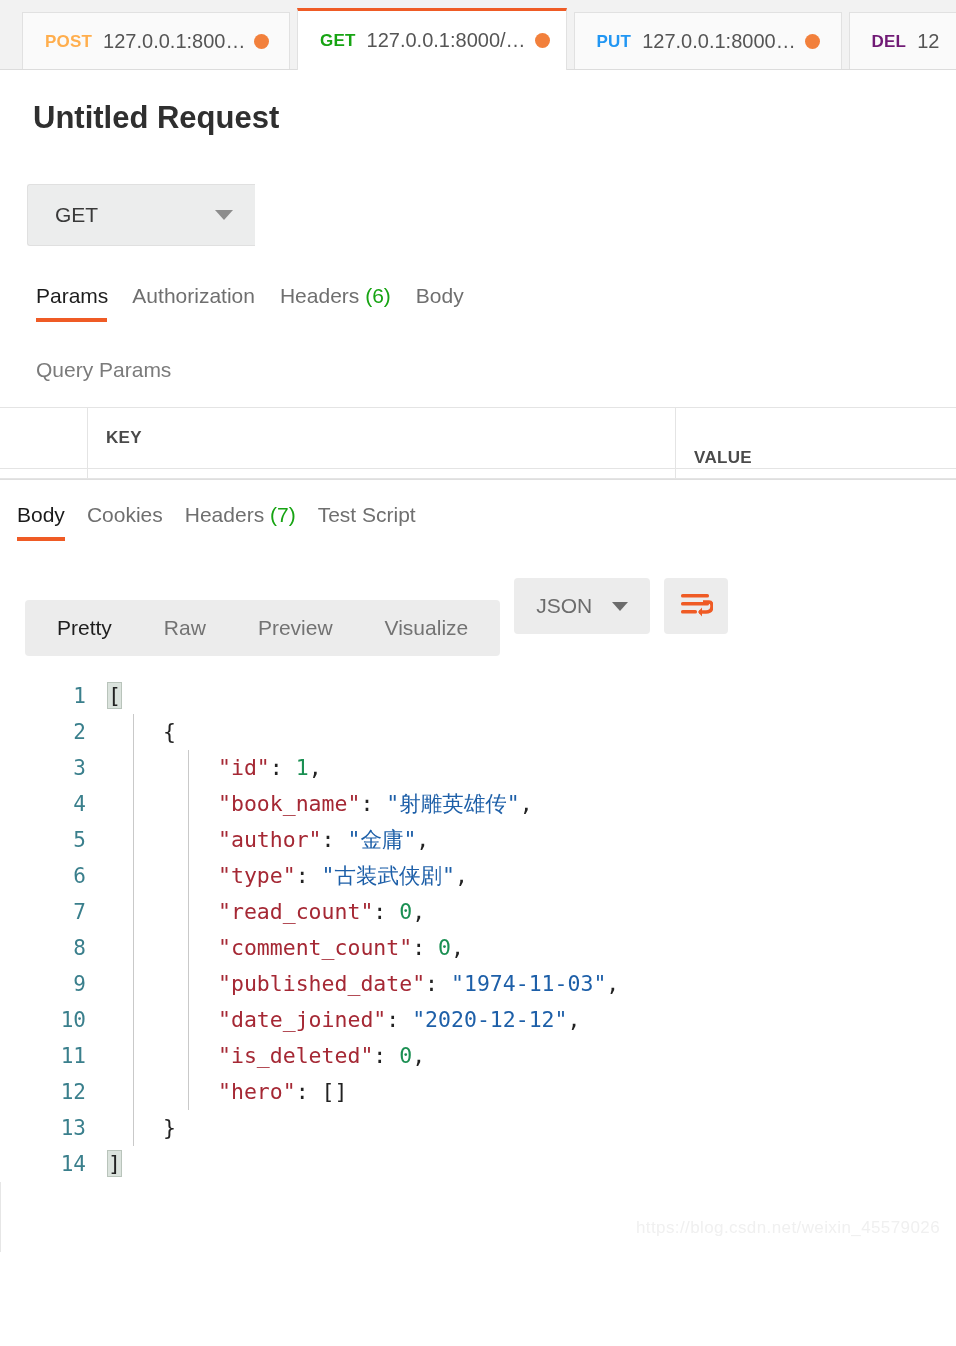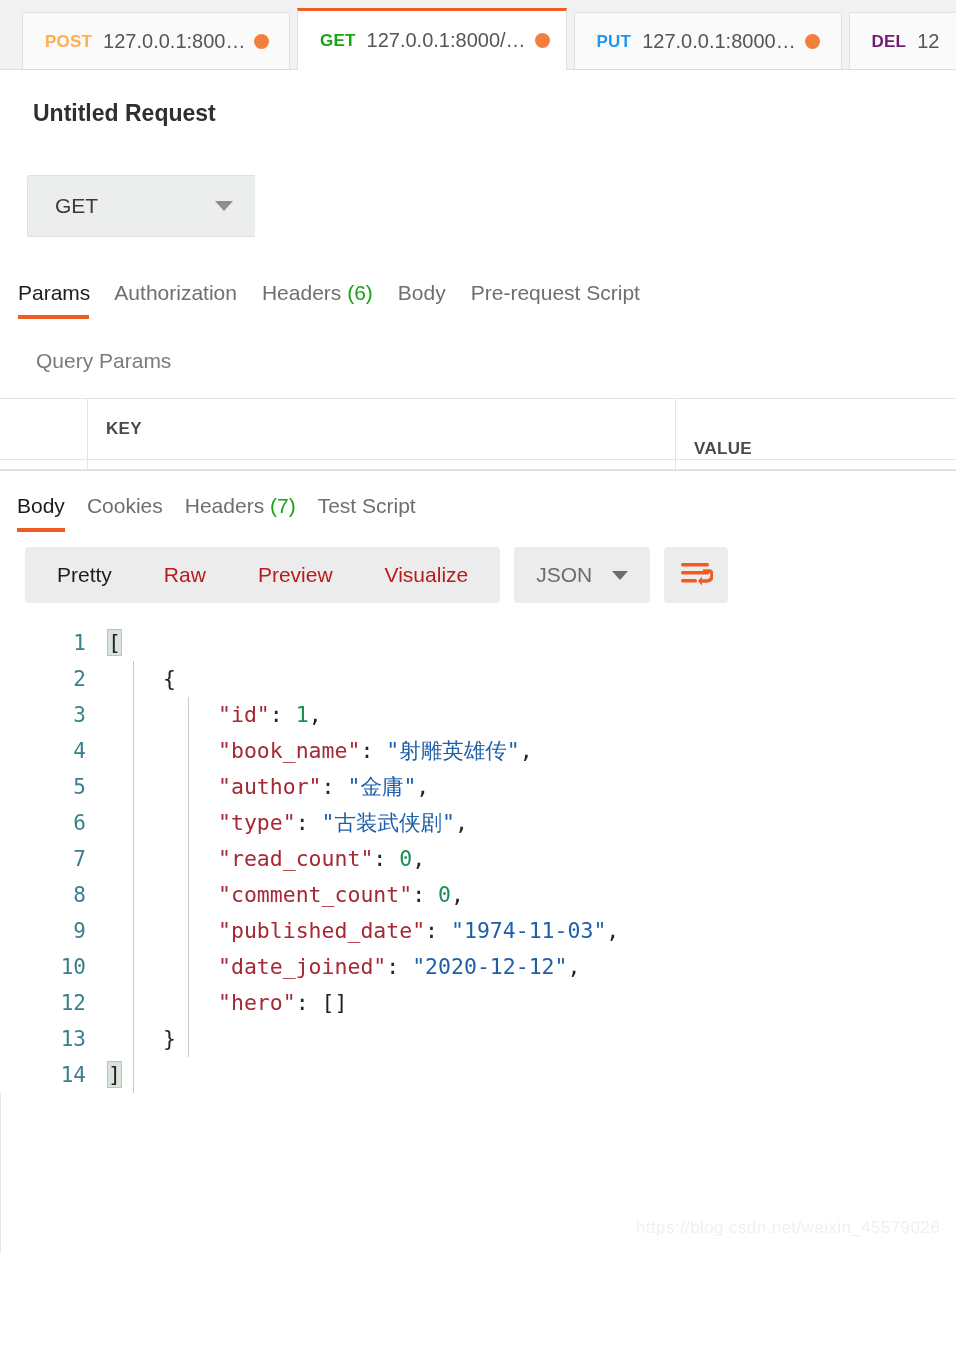--- a/index.html
+++ b/index.html
@@ -68,21 +68,21 @@
   .tab-dot {
     width: 15px; height: 15px; border-radius: 50%;
     background: #f2803c;
     margin-left: 9px;
     flex: 0 0 auto;
   }
 
   
   .req-pane { position: relative; background:#fff; }
   .req-title {
-    font-size: 23px;
+    font-size: 31px;
     color: #2f2f2f;
     font-weight: 600;
     padding: 30px 0 0 33px;
   }
 
   .url-row {
     display: flex;
     align-items: stretch;
     margin: 48px 0 0 27px;
     height: 62px;
@@ -114,23 +114,23 @@
     padding-left: 22px;
     font-size: 21px;
     color: #333;
     overflow: hidden;
     white-space: nowrap;
   }
 
   
   .req-tabs {
     display: flex;
-    align-items: center;
+    align-items: flex-start;
     margin-top: 38px;
-    padding-left: 18px;
+    padding-left: 36px;
     height: 48px;
     gap: 0;
   }
   .rtab {
     position: relative;
     font-size: 21px;
     color: #6f6f6f;
     padding: 0 25px 12px 0;
     white-space: nowrap;
   }
@@ -202,24 +202,25 @@
     margin: 18px 0 0 25px;
     gap: 14px;
   }
   .seg {
     background: #ececec;
     border-radius: 4px;
     display: flex;
     align-items: center;
     height: 56px;
     padding: 0 6px;
+    margin-top: 44px;
   }
   .seg-item {
     font-size: 21px;
-    color: #b91c1c;
+    color: #737373;
     padding: 0 26px;
     line-height: 56px;
     white-space: nowrap;
   }
   .seg-item.active { color: #1e1e1e; }
   .fmt {
     background: #ececec;
     border-radius: 4px;
     height: 56px;
     display: flex;
@@ -315,21 +316,20 @@
         <span class="mlabel">GET</span>
         <span class="caret"></span>
       </div>
     </div>
 
     <div class="req-tabs" id="req-tabs">
         <div class="rtab active"><span>Params</span></div>
         <div class="rtab"><span>Authorization</span></div>
         <div class="rtab"><span>Headers</span> <span class="cnt">(6)</span></div>
         <div class="rtab"><span>Body</span></div>
-        <div class="rtab"><span>Pre-request Script</span></div>
       </div>
 
     <div class="section-label">Query Params</div>
 
     <div class="params-table">
       <div class="pt-check"></div>
       <div class="pt-key">
         <span class="pt-head">KEY</span>
       </div>
       <div class="pt-val">
@@ -380,20 +380,21 @@
         <div class="cline"><div class="gutter">1</div><div class="ctext" style="padding-left: 0px;"><span class="p hl">[</span></div></div>
         <div class="cline"><div class="gutter">2</div><div class="ctext" style="padding-left: 55px;"><span class="p">{</span></div></div>
         <div class="cline"><div class="gutter">3</div><div class="ctext" style="padding-left: 110px;"><span class="k">"id"</span><span class="p">: </span><span class="n">1</span><span class="p">,</span></div></div>
         <div class="cline"><div class="gutter">4</div><div class="ctext" style="padding-left: 110px;"><span class="k">"book_name"</span><span class="p">: </span><span class="s">"射雕英雄传"</span><span class="p">,</span></div></div>
         <div class="cline"><div class="gutter">5</div><div class="ctext" style="padding-left: 110px;"><span class="k">"author"</span><span class="p">: </span><span class="s">"金庸"</span><span class="p">,</span></div></div>
         <div class="cline"><div class="gutter">6</div><div class="ctext" style="padding-left: 110px;"><span class="k">"type"</span><span class="p">: </span><span class="s">"古装武侠剧"</span><span class="p">,</span></div></div>
         <div class="cline"><div class="gutter">7</div><div class="ctext" style="padding-left: 110px;"><span class="k">"read_count"</span><span class="p">: </span><span class="n">0</span><span class="p">,</span></div></div>
         <div class="cline"><div class="gutter">8</div><div class="ctext" style="padding-left: 110px;"><span class="k">"comment_count"</span><span class="p">: </span><span class="n">0</span><span class="p">,</span></div></div>
         <div class="cline"><div class="gutter">9</div><div class="ctext" style="padding-left: 110px;"><span class="k">"published_date"</span><span class="p">: </span><span class="s">"1974-11-03"</span><span class="p">,</span></div></div>
         <div class="cline"><div class="gutter">10</div><div class="ctext" style="padding-left: 110px;"><span class="k">"date_joined"</span><span class="p">: </span><span class="s">"2020-12-12"</span><span class="p">,</span></div></div>
+        <div class="cline"><div class="gutter">11</div><div class="ctext" style="padding-left: 110px;"><span class="k">"is_deleted"</span><span class="p">: </span><span class="n">0</span><span class="p">,</span></div></div>
         <div class="cline"><div class="gutter">12</div><div class="ctext" style="padding-left: 110px;"><span class="k">"hero"</span><span class="p">: </span><span class="p">[]</span></div></div>
         <div class="cline"><div class="gutter">13</div><div class="ctext" style="padding-left: 55px;"><span class="p">}</span></div></div>
         <div class="cline"><div class="gutter">14</div><div class="ctext" style="padding-left: 0px;"><span class="p hl">]</span></div></div>
         <div class="vrule1" style="top: 36px; height: 432px;"></div>
         <div class="vrule2" style="top: 72px; height: 360px;"></div>
       </div>
   </div>
 
   <div class="watermark">https://blog.csdn.net/weixin_45579026</div>
 </div>

